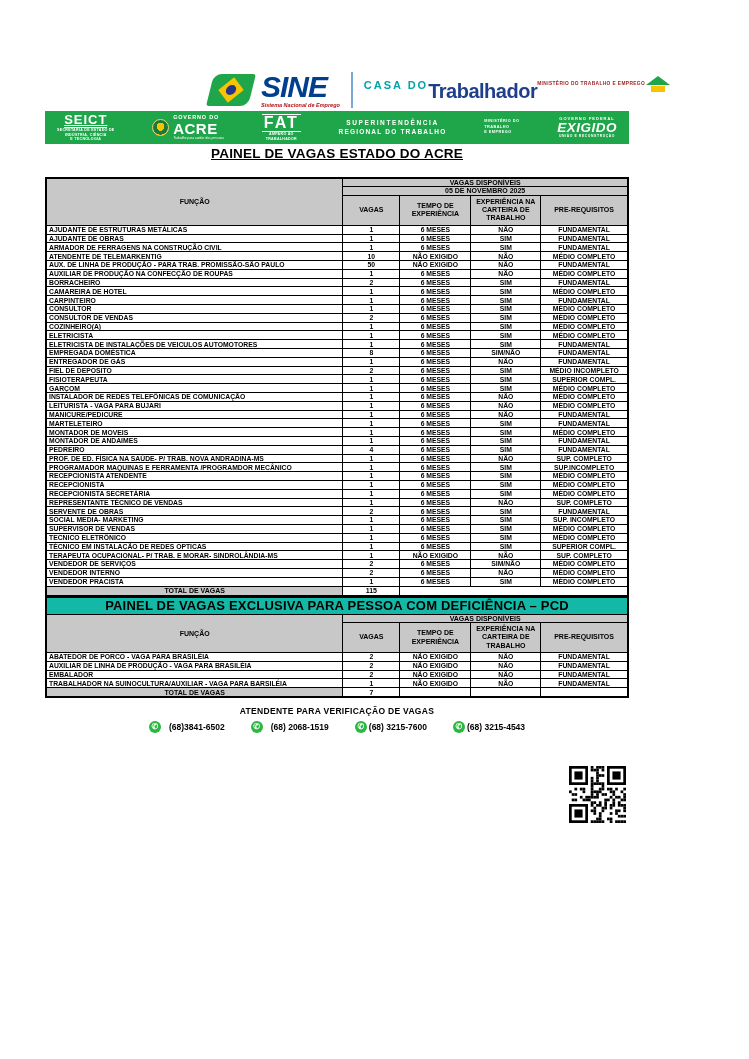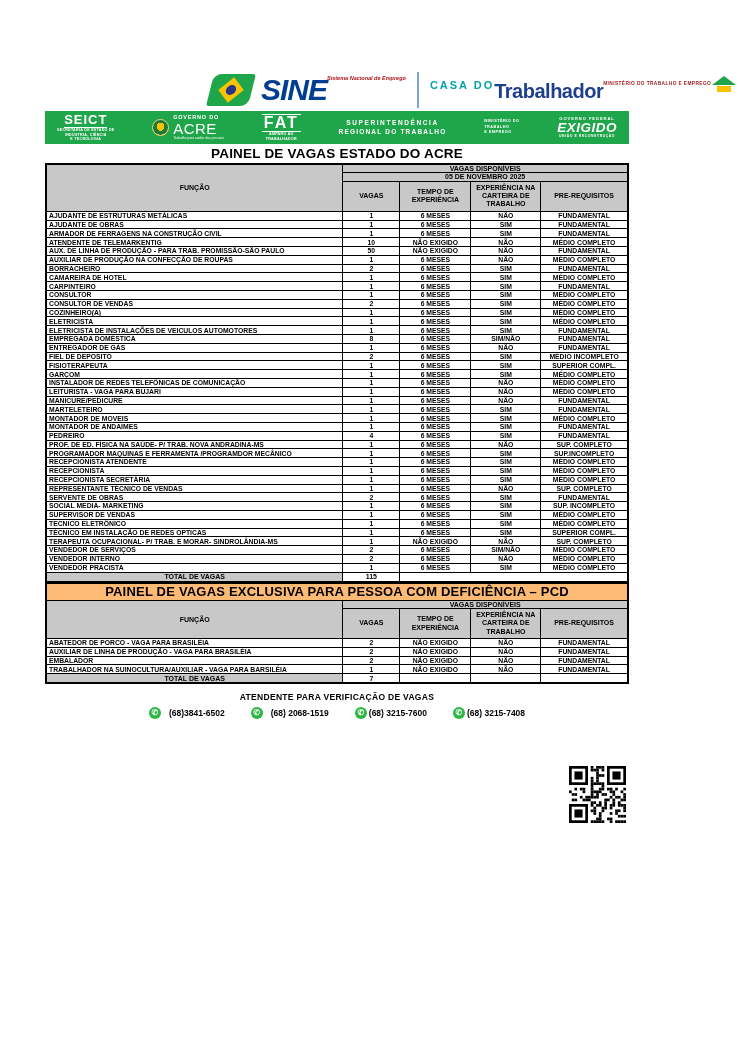--- a/index.html
+++ b/index.html
@@ -20,21 +20,21 @@
     position:relative; flex:0 0 auto;
   }
   .sine-flag .diamond {
     position:absolute; top:7px; left:12px; width:18px; height:18px;
     background:#F8C300; transform:rotate(45deg);
   }
   .sine-flag .orb {
     position:absolute; top:11px; left:16px; width:10px; height:10px;
     background:#27348B; border-radius:50%;
   }
-  .sine-block { display:flex; flex-direction:row; line-height:1; }
+  .sine-block { display:flex; flex-direction:column; line-height:1; }
   .sine-name {
     font-size:30px; font-weight:bold; font-style:italic;
     color:#003E90; letter-spacing:-1px;
   }
   .sine-sub { font-size:5.5px; font-weight:bold; font-style:italic; color:#B01116; margin-top:1px; text-align:center; }
   .logo-divider { width:2px; height:36px; background:#7BA7D7; margin:0 2px; }
   .casa-block { position:relative; display:flex; flex-direction:row; line-height:1; padding-right:30px; }
   .casa-top { font-size:11px; font-weight:bold; color:#00A3A9; letter-spacing:2px; }
   .casa-name { font-size:20px; font-weight:bold; color:#1F3E8C; letter-spacing:-0.5px; margin-top:1px; }
   .casa-sub { font-size:4.8px; font-weight:bold; color:#9B1B1F; letter-spacing:0.4px; margin-top:2px; }
@@ -47,48 +47,48 @@
   .casa-house .base { width:14px; height:6px; background:#F8C300; margin:1px auto 0; }
 
   
   .banner {
     position:absolute; top:111px; left:45px; width:584px; height:33px;
     background:#1FA64A; color:#fff;
     display:flex; align-items:center; justify-content:space-between;
     padding:2px 12px;
   }
   .banner .b-item { display:flex; flex-direction:column; line-height:1; align-items:center; text-align:center; }
-  .seict-title { font-size:13px; font-weight:bold; letter-spacing:1px; border-bottom:1px solid #fff; padding-bottom:1px; }
+  .seict-title { font-size:13px; font-weight:bold; letter-spacing:1px; border-bottom:1px solid #fff; padding-bottom:1px;text-decoration:underline; }
   .tiny { font-size:3.6px; font-weight:bold; letter-spacing:0.3px; margin-top:1px; }
   .acre-group { display:flex; align-items:center; gap:4px; }
   .coat {
     width:17px; height:17px; border-radius:50%;
     background:radial-gradient(circle at 50% 45%, #F8C300 0 35%, #1c7a38 36% 70%, #F8C300 71%);
     border:1px solid #e8d27a; flex:0 0 auto;
   }
   .acre-top { font-size:5.5px; font-weight:bold; letter-spacing:0.8px; text-align:left; }
-  .acre-name { font-size:15px; font-weight:normal; letter-spacing:0.5px; text-align:left; }
+  .acre-name { font-size:15px; font-weight:bold; letter-spacing:0.5px; text-align:left; }
   .acre-sub { font-size:3.4px; font-style:italic; margin-top:1px; text-align:left; }
   .fat-title {
     font-size:16px; font-weight:bold; letter-spacing:2px;
     border-top:1.5px solid #fff; border-bottom:1.5px solid #fff; padding:0 2px;
   }
   .sup-line1 { font-size:6.5px; font-weight:bold; letter-spacing:1.6px; }
   .sup-line2 { font-size:6.5px; font-weight:bold; letter-spacing:1.2px; margin-top:2px; }
   .min-lines { font-size:3.8px; font-weight:bold; letter-spacing:0.5px; line-height:1.5; text-align:left; }
   .br-top { font-size:4px; font-weight:bold; letter-spacing:1px; }
   .br-name { font-size:13.5px; font-weight:bold; font-style:italic; letter-spacing:0.5px; }
   .br-sub { font-size:3.4px; font-weight:bold; letter-spacing:0.6px; margin-top:1px; }
 
   
   .content { position:absolute; top:146px; left:45px; width:584px; }
 
   .panel-title {
     text-align:center; font-size:13.5px; font-weight:bold;
-    letter-spacing:0.2px; line-height:15px; margin-bottom:2px; white-space:nowrap;
+    letter-spacing:0.2px; line-height:15px; margin-bottom:16px; white-space:nowrap;text-decoration:underline;
   }
 
   table.vagas {
     width:100%; border-collapse:collapse; table-layout:fixed;
     border:2px solid #000;
   }
   table.vagas td {
     border:1px solid #000; font-weight:bold; font-size:6.8px;
     line-height:1.05; padding:0 2px; height:8.8px; overflow:hidden;
     white-space:nowrap; text-align:center; vertical-align:middle;
@@ -98,21 +98,21 @@
   table.vagas col.c3 { width:12.2%; }
   table.vagas col.c4 { width:12%; }
   table.vagas col.c5 { width:15%; }
   table.vagas td.gray { background:#C8C8C8; }
   table.vagas td.funcao-head { font-size:7.5px; }
   table.vagas tr.hsmall td { height:8.5px; font-size:7px; }
   table.vagas tr.hcols td { height:30px; font-size:7px; white-space:normal; line-height:1.15; }
   table.vagas td.c-funcao { text-align:left; }
   table.vagas tr.total-row td { height:9.5px; font-size:7px; }
   table.vagas td.pcd-title-cell {
-    height:17px; font-size:13px; letter-spacing:0.2px; background:#fdba74;
+    height:17px; font-size:13px; letter-spacing:0.2px; background:#14b8a6;
     text-align:center; white-space:nowrap;
   }
 
   
   .wa-title { text-align:center; font-size:8.5px; font-weight:bold; margin-top:8px; letter-spacing:0.3px; }
   .wa-row {
     display:flex; justify-content:center; align-items:center;
     gap:26px; margin-top:5px; font-size:8.5px; font-weight:bold;
   }
   .wa-item { display:flex; align-items:center; gap:8px; }
@@ -583,21 +583,21 @@
     <div class="wa-item">
       <span class="wa-icon">✆</span>
       <span>(68) 2068-1519</span>
     </div>
     <div class="wa-item tight">
       <span class="wa-icon">✆</span>
       <span>(68) 3215-7600</span>
     </div>
     <div class="wa-item tight">
       <span class="wa-icon">✆</span>
-      <span>(68) 3215-7408</span>
+      <span>(68) 3215-4543</span>
     </div>
   </div>
 
 
   <svg class="qr" id="qr" viewBox="0 0 21 21">
       <rect x="0" y="0" width="21" height="21" fill="#fff"></rect>
       <rect x="8" y="0" width="1" height="1" fill="#000"></rect>
       <rect x="10" y="0" width="1" height="1" fill="#000"></rect>
       <rect x="11" y="0" width="1" height="1" fill="#000"></rect>
       <rect x="12" y="0" width="1" height="1" fill="#000"></rect>

